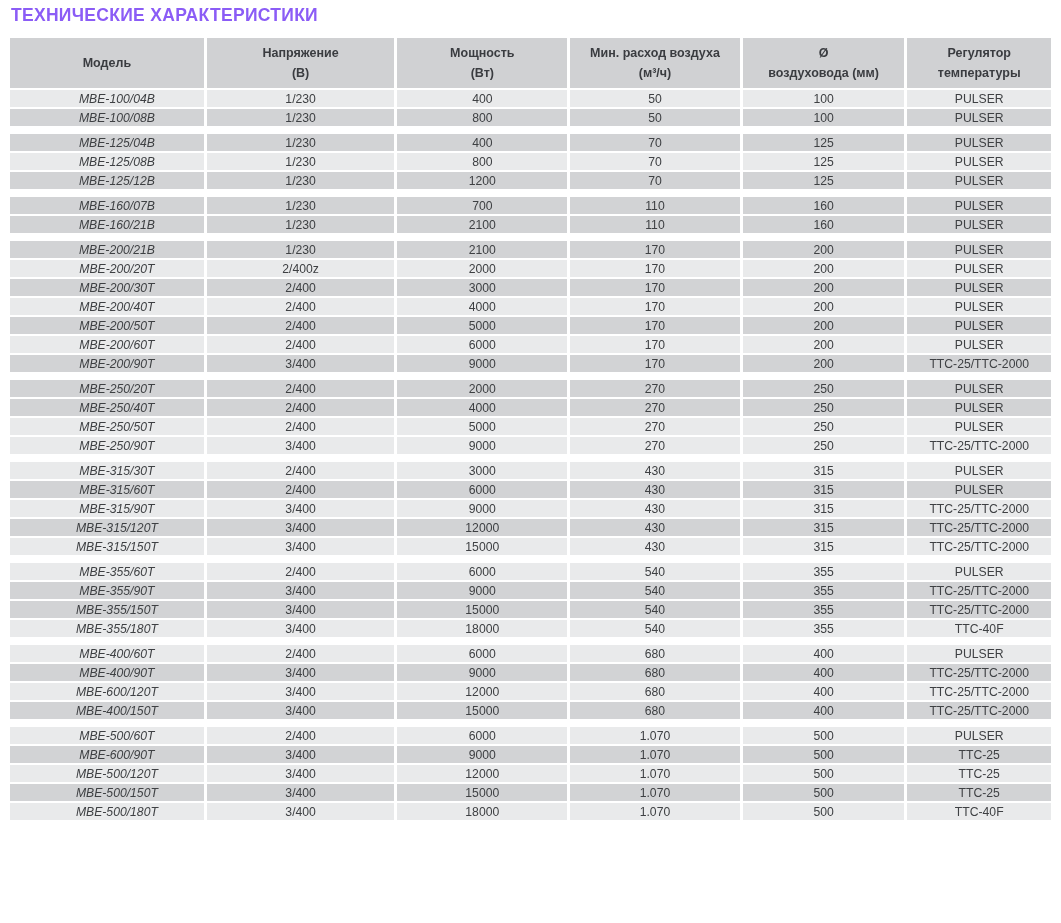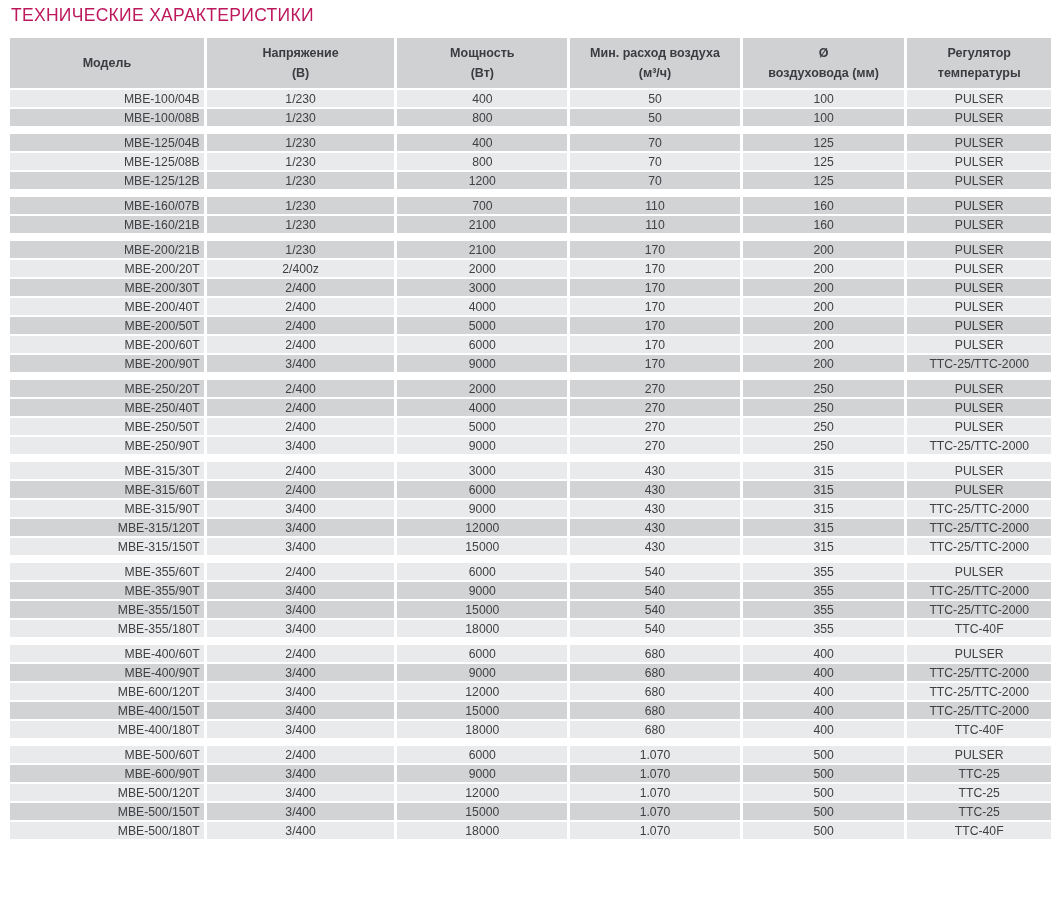--- a/index.html
+++ b/index.html
@@ -10,22 +10,22 @@
   }
   .page {
     width: 1061px;
     height: 923px;
     box-sizing: border-box;
     padding: 3px 9px 0 9px;
     overflow: hidden;
   }
   .page-title {
     font-size: 17.5px;
-    font-weight: normal;
-    color: #be185d;
+    font-weight: bold;
+    color: #8b5cf6;
     letter-spacing: 0.3px;
     margin: 2px 0 10px 2px;
   }
   table.spec {
     border-collapse: separate;
     border-spacing: 3px 2px;
     table-layout: fixed;
     width: 1047px;
     margin-left: -2px;
   }
@@ -50,22 +50,23 @@
     font-size: 12.2px;
     color: #3e4043;
     height: 17px;
     padding: 0 4px;
     text-align: center;
     vertical-align: middle;
     white-space: nowrap;
     overflow: hidden;
   }
   td.model {
-    text-align: right;
+    text-align: center;
     padding-left: 24px;
+    font-style: italic;
   }
   tr.light td { background: #e9eaeb; }
   tr.dark  td { background: #d2d3d5; }
   tr.gap td {
     background: transparent;
     height: 4px;
     padding: 0;
   }
 </style>
 </head>
@@ -372,28 +373,20 @@
           <td>TTC-25/TTC-2000</td>
         </tr>
         <tr class="dark">
           <td class="model">MBE-400/150T</td>
           <td>3/400</td>
           <td>15000</td>
           <td>680</td>
           <td>400</td>
           <td>TTC-25/TTC-2000</td>
         </tr>
-        <tr class="light">
-          <td class="model">MBE-400/180T</td>
-          <td>3/400</td>
-          <td>18000</td>
-          <td>680</td>
-          <td>400</td>
-          <td>TTC-40F</td>
-        </tr>
         <tr class="gap">
           <td colspan="6"></td>
         </tr>
         <tr class="light">
           <td class="model">MBE-500/60T</td>
           <td>2/400</td>
           <td>6000</td>
           <td>1.070</td>
           <td>500</td>
           <td>PULSER</td>

